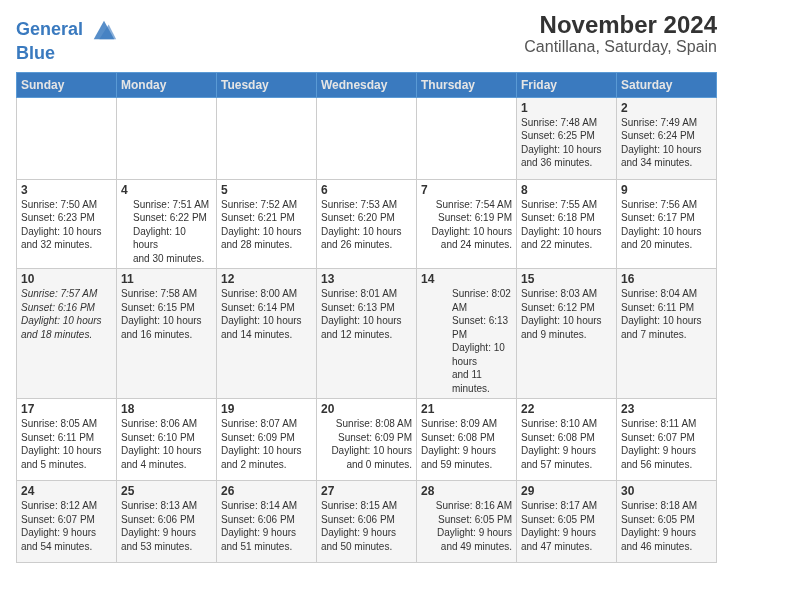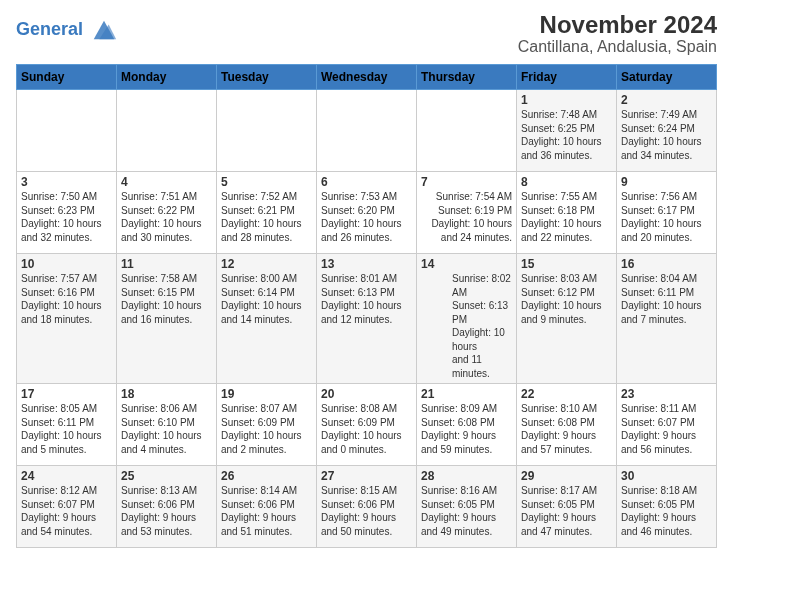--- a/index.html
+++ b/index.html
@@ -52,21 +52,21 @@
       font-size: 16px;
       color: #555;
     }
     table {
       width: 100%;
       border-collapse: collapse;
       table-layout: fixed;
     }
     thead tr th {
       background-color: #3a7abf;
-      color: #000000;
+      color: #e5e5e5;
       font-size: 12px;
       font-weight: bold;
       padding: 5px 4px;
       text-align: left;
       border: 1px solid #5a9ad5;
     }
     tbody tr td {
       vertical-align: top;
       border: 1px solid #ccc;
       padding: 3px 4px;
@@ -103,25 +103,26 @@
       <div>
         <div style="display:flex;align-items:center;">
           <div class="logo-text">
             <span>General</span>
             <svg class="logo-icon" viewBox="0 0 30 28" style="display:inline-block;vertical-align:middle;margin-left:2px;">
               <polygon points="4,24 15,4 26,24" fill="#3a7abf" opacity="0.85"></polygon>
               <polygon points="10,24 20,8 28,24" fill="#3a7abf" opacity="0.6"></polygon>
             </svg>
           </div>
         </div>
+        <div class="logo-text" style="color:#3a7abf;font-size:18px;">Blue</div>
       </div>
     </div>
     <div class="title-block">
       <div class="month-title">November 2024</div>
-      <div class="subtitle">Cantillana, Andalusia, Spain</div>
+      <div class="subtitle">Cantillana, Saturday, Spain</div>
     </div>
   </div>
 
   <table>
     <thead>
       <tr>
       <th>Sunday</th>
           <th>Monday</th>
           <th>Tuesday</th>
           <th>Wednesday</th>
@@ -155,21 +156,21 @@
         <tr>
           <td>
             <span class="day-num">3</span>
             <div class="cell-content" style="white-space: pre-line;">Sunrise: 7:50 AM
 Sunset: 6:23 PM
 Daylight: 10 hours
 and 32 minutes.</div>
           </td>
           <td>
             <span class="day-num">4</span>
-            <div class="cell-content" style="white-space: pre-line;">Sunrise: 7:51 AM
+            <div class="cell-content" style="white-space: pre-line; margin-left: 12px;">Sunrise: 7:51 AM
 Sunset: 6:22 PM
 Daylight: 10 hours
 and 30 minutes.</div>
           </td>
           <td>
             <span class="day-num">5</span>
             <div class="cell-content" style="white-space: pre-line;">Sunrise: 7:52 AM
 Sunset: 6:21 PM
 Daylight: 10 hours
 and 28 minutes.</div>
@@ -199,21 +200,21 @@
             <span class="day-num">9</span>
             <div class="cell-content" style="white-space: pre-line;">Sunrise: 7:56 AM
 Sunset: 6:17 PM
 Daylight: 10 hours
 and 20 minutes.</div>
           </td>
         </tr>
         <tr>
           <td>
             <span class="day-num">10</span>
-            <div class="cell-content" style="white-space: pre-line;">Sunrise: 7:57 AM
+            <div class="cell-content" style="white-space: pre-line; font-style: italic;">Sunrise: 7:57 AM
 Sunset: 6:16 PM
 Daylight: 10 hours
 and 18 minutes.</div>
           </td>
           <td>
             <span class="day-num">11</span>
             <div class="cell-content" style="white-space: pre-line;">Sunrise: 7:58 AM
 Sunset: 6:15 PM
 Daylight: 10 hours
 and 16 minutes.</div>
@@ -271,21 +272,21 @@
           </td>
           <td>
             <span class="day-num">19</span>
             <div class="cell-content" style="white-space: pre-line;">Sunrise: 8:07 AM
 Sunset: 6:09 PM
 Daylight: 10 hours
 and 2 minutes.</div>
           </td>
           <td>
             <span class="day-num">20</span>
-            <div class="cell-content" style="white-space: pre-line;">Sunrise: 8:08 AM
+            <div class="cell-content" style="white-space: pre-line; text-align: right;">Sunrise: 8:08 AM
 Sunset: 6:09 PM
 Daylight: 10 hours
 and 0 minutes.</div>
           </td>
           <td>
             <span class="day-num">21</span>
             <div class="cell-content" style="white-space: pre-line;">Sunrise: 8:09 AM
 Sunset: 6:08 PM
 Daylight: 9 hours
 and 59 minutes.</div>
@@ -329,21 +330,21 @@
           </td>
           <td>
             <span class="day-num">27</span>
             <div class="cell-content" style="white-space: pre-line;">Sunrise: 8:15 AM
 Sunset: 6:06 PM
 Daylight: 9 hours
 and 50 minutes.</div>
           </td>
           <td>
             <span class="day-num">28</span>
-            <div class="cell-content" style="white-space: pre-line;">Sunrise: 8:16 AM
+            <div class="cell-content" style="white-space: pre-line; text-align: right;">Sunrise: 8:16 AM
 Sunset: 6:05 PM
 Daylight: 9 hours
 and 49 minutes.</div>
           </td>
           <td>
             <span class="day-num">29</span>
             <div class="cell-content" style="white-space: pre-line;">Sunrise: 8:17 AM
 Sunset: 6:05 PM
 Daylight: 9 hours
 and 47 minutes.</div>

